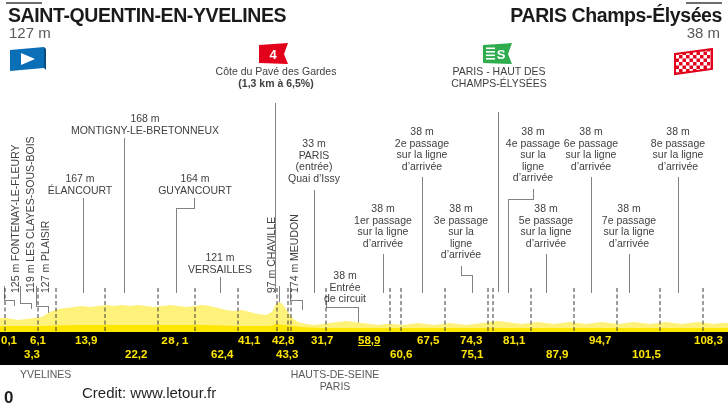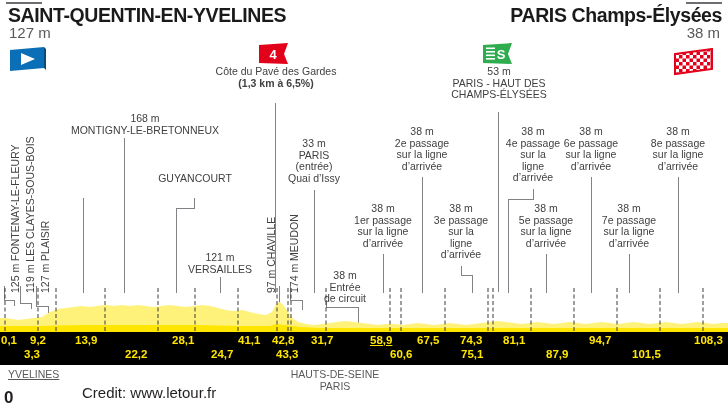--- a/index.html
+++ b/index.html
@@ -127,35 +127,39 @@
     </svg>
   </div>
 
   <div class="cap" style="left:196px;top:66px;width:160px;">
     <div>Côte du Pavé des Gardes</div>
     <div><b>(1,3 km à 6,5%)</b></div>
   </div>
   <div class="vline" style="left:275px;top:103px;height:190px;"></div>
 
   <div class="cap" style="left:434px;top:66px;width:130px;">
-    <div>53 m</div>
     <div>PARIS - HAUT DES</div>
     <div>CHAMPS-ÉLYSÉES</div>
   </div>
   <div class="vline" style="left:498px;top:112px;height:180px;"></div>
 
   <div class="cap" style="left:55px;top:113px;width:180px;">
     <div>168 m</div>
     <div>MONTIGNY-LE-BRETONNEUX</div>
   </div>
   <div class="vline" style="left:124px;top:138px;height:155px;"></div>
 
+  <div class="cap" style="left:25px;top:173px;width:110px;">
+    <div>167 m</div>
+    <div>ÉLANCOURT</div>
+  </div>
   <div class="vline" style="left:83px;top:198px;height:95px;"></div>
 
   <div class="cap" style="left:140px;top:173px;width:110px;">
+    <div>164 m</div>
     <div>GUYANCOURT</div>
   </div>
   <div class="vline" style="left:194px;top:198px;height:10px;"></div>
   <div class="hline" style="left:176px;top:208px;width:19px;"></div>
   <div class="vline" style="left:176px;top:208px;height:85px;"></div>
 
   <div class="cap" style="left:172px;top:252px;width:96px;">
     <div>121 m</div>
     <div>VERSAILLES</div>
   </div>
@@ -322,43 +326,43 @@
       <line x1="574" y1="0" x2="574" y2="45"></line>
       <line x1="617" y1="0" x2="617" y2="45"></line>
       <line x1="660" y1="0" x2="660" y2="45"></line>
       <line x1="703" y1="0" x2="703" y2="45"></line>
     </g>
   </svg>
 
   <div id="axisbar"></div>
 
   <div class="km row0" style="left:1px;">0,1</div>
-  <div class="km row0" style="left:30px;">9,2</div>
+  <div class="km row0" style="left:30px;">6,1</div>
   <div class="km row0" style="left:75px;">13,9</div>
-  <div class="km row0" style="left:172px;">28,1</div>
+  <div class="km row0" style="left:161px;font-family:Liberation Mono, monospace;">28,1</div>
   <div class="km row0" style="left:238px;">41,1</div>
   <div class="km row0" style="left:272px;">42,8</div>
   <div class="km row0" style="left:311px;">31,7</div>
-  <div class="km row0" style="left:370px;text-decoration:underline;">58,9</div>
+  <div class="km row0" style="left:358px;text-decoration:underline;">58,9</div>
   <div class="km row0" style="left:417px;">67,5</div>
   <div class="km row0" style="left:460px;">74,3</div>
   <div class="km row0" style="left:503px;">81,1</div>
   <div class="km row0" style="left:589px;">94,7</div>
   <div class="km row0" style="left:694px;">108,3</div>
 
   <div class="km row1" style="left:24px;">3,3</div>
   <div class="km row1" style="left:125px;">22,2</div>
-  <div class="km row1" style="left:211px;">24,7</div>
+  <div class="km row1" style="left:211px;">62,4</div>
   <div class="km row1" style="left:276px;">43,3</div>
   <div class="km row1" style="left:390px;">60,6</div>
   <div class="km row1" style="left:461px;">75,1</div>
   <div class="km row1" style="left:546px;">87,9</div>
   <div class="km row1" style="left:632px;">101,5</div>
 
-  <div class="dept" style="left:8px;top:368px;text-decoration:underline;">YVELINES</div>
+  <div class="dept" style="left:20px;top:368px;">YVELINES</div>
 
   <div class="dept" style="left:255px;top:368px;width:160px;">
     <div>HAUTS-DE-SEINE</div>
     <div>PARIS</div>
   </div>
 
   <div id="zero">0</div>
   <div id="credit">Credit: www.letour.fr</div>
 
 </div>

